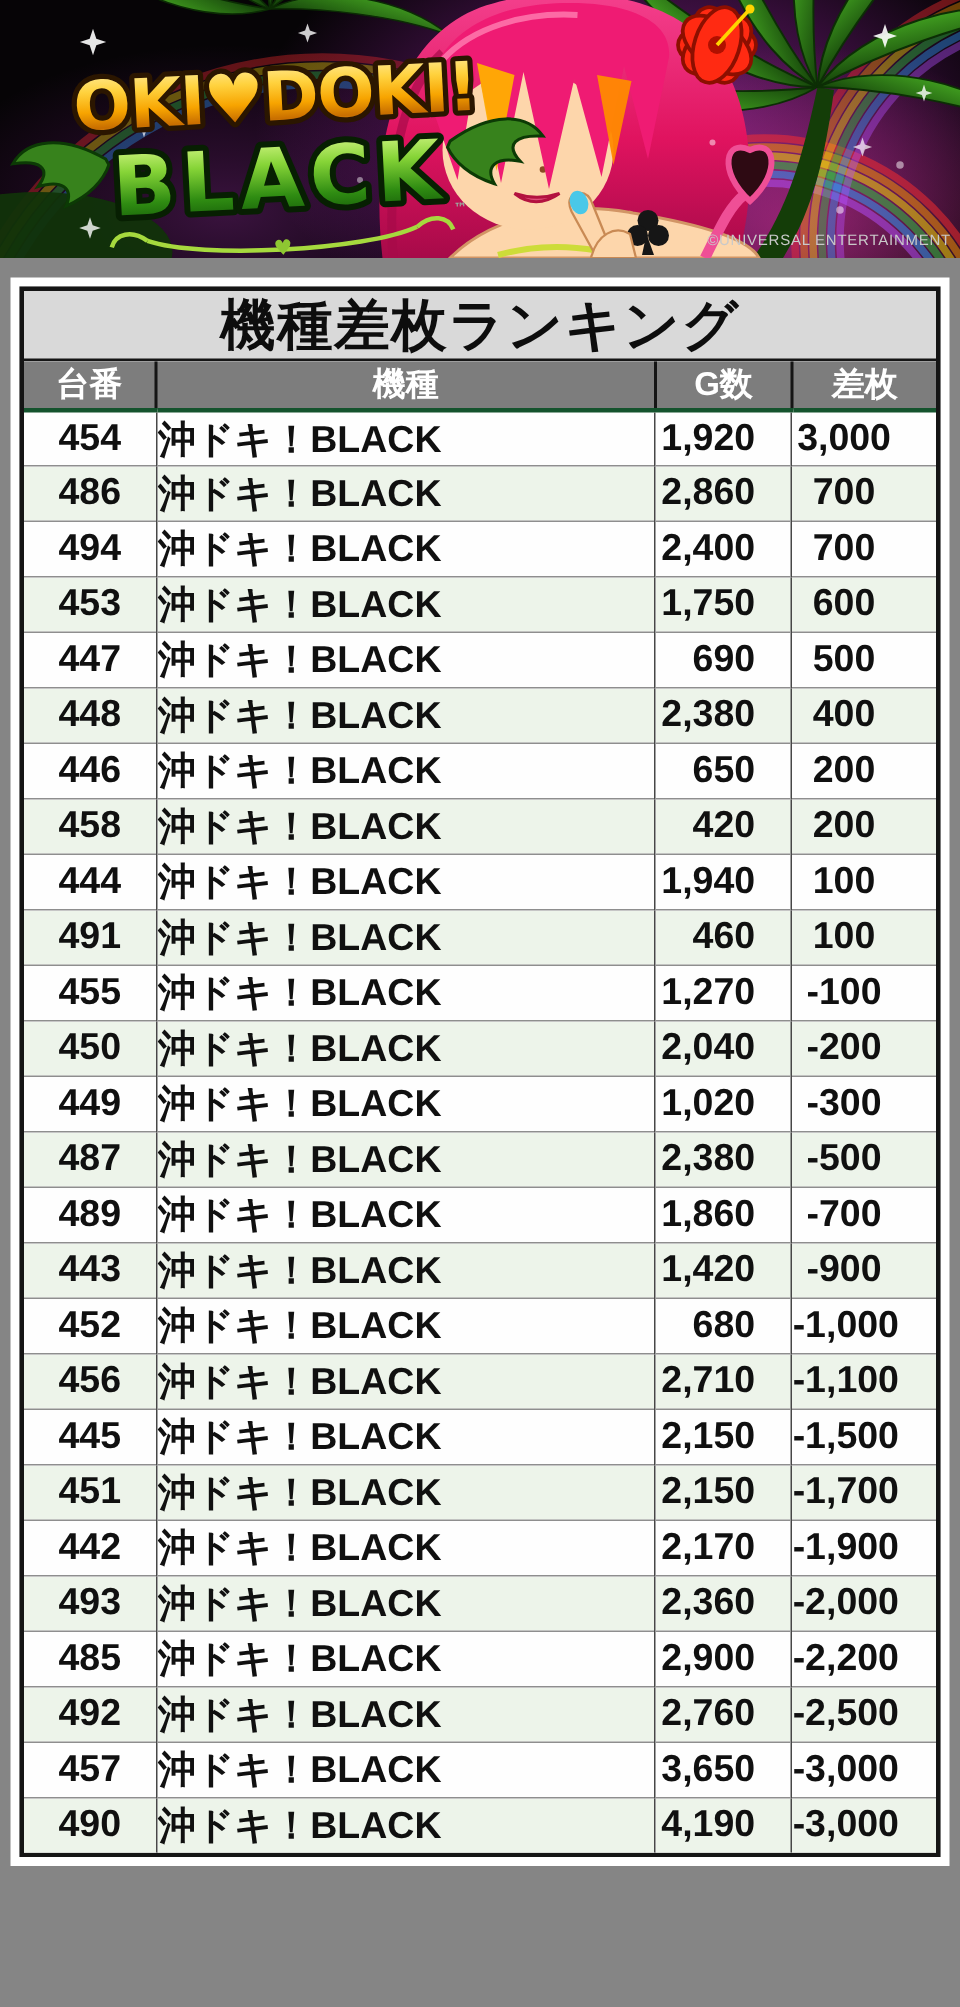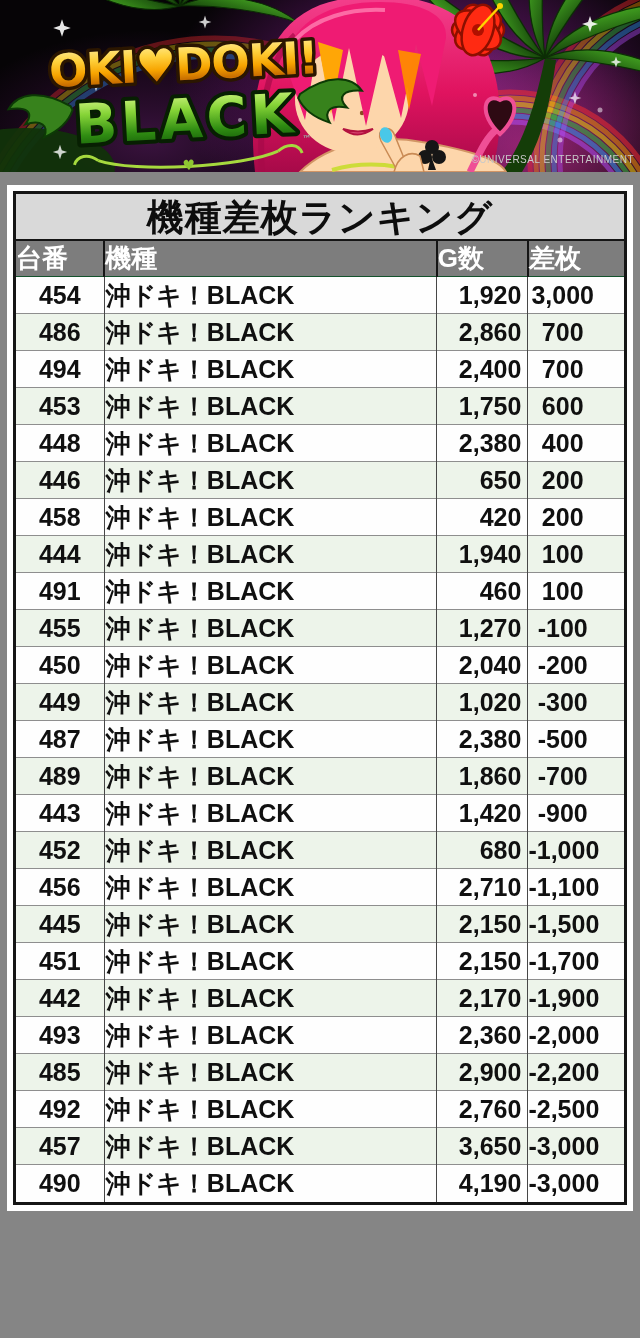--- a/index.html
+++ b/index.html
@@ -23,40 +23,40 @@
     letter-spacing:1px;
     border-bottom:2px solid #151515;
     font-family:Liberation Serif, serif;
   }
 
   table.rank { width:100%; border-collapse:collapse; table-layout:fixed; background:#fff; }
   col.c1 { width:14.5%; } col.c2 { width:54.7%; } col.c3 { width:15.0%; } col.c4 { width:15.8%; }
 
   th {
     background:#7d7d7d; color:#ffffff;
-    font-size:26px; font-weight:bold;
-    height:32px; border-bottom:1px solid #14532d; border-left:2px solid #151515;
-    text-align:left; vertical-align:middle;
+    font-size:22px; font-weight:bold;
+    height:32px; border-bottom:3px solid #14532d; border-left:2px solid #151515;
+    text-align:center; vertical-align:middle;
   }
   th:first-child { border-left:none; }
 
   td {
     height:37px; vertical-align:middle;
     font-size:25px; font-weight:bold; color:#101010;
     border-top:1px solid #8e8e8e; border-left:1px solid #474747;
     white-space:nowrap; overflow:hidden;
   }
   td:first-child { border-left:none; }
   tbody tr:first-child td { border-top:none; }
   tbody tr:nth-child(even) { background:#edf4ea; }
   tbody tr:nth-child(odd)  { background:#fefefe; }
 
   td.c-dai   { text-align:center; }
   td.c-kishu { text-align:left;  padding-left:1px; }
-  td.c-g     { text-align:right; padding-right:6px; }
+  td.c-g     { text-align:right; padding-right:24px; }
   td.c-sa    { text-align:center; padding-right:27px; }
 
   .logo-text { font-family:"DejaVu Sans", sans-serif; font-weight:bold; }
 </style>
 </head>
 <body>
 
 <div class="banner">
   <svg width="640" height="172" viewBox="0 0 640 172">
     <defs>
@@ -270,20 +270,26 @@
               <td class="c-g">2,400</td>
               <td class="c-sa">700</td>
             </tr>
             <tr>
               <td class="c-dai">453</td>
               <td class="c-kishu">沖ドキ！BLACK</td>
               <td class="c-g">1,750</td>
               <td class="c-sa">600</td>
             </tr>
             <tr>
+              <td class="c-dai">447</td>
+              <td class="c-kishu">沖ドキ！BLACK</td>
+              <td class="c-g">690</td>
+              <td class="c-sa">500</td>
+            </tr>
+            <tr>
               <td class="c-dai">448</td>
               <td class="c-kishu">沖ドキ！BLACK</td>
               <td class="c-g">2,380</td>
               <td class="c-sa">400</td>
             </tr>
             <tr>
               <td class="c-dai">446</td>
               <td class="c-kishu">沖ドキ！BLACK</td>
               <td class="c-g">650</td>
               <td class="c-sa">200</td>

